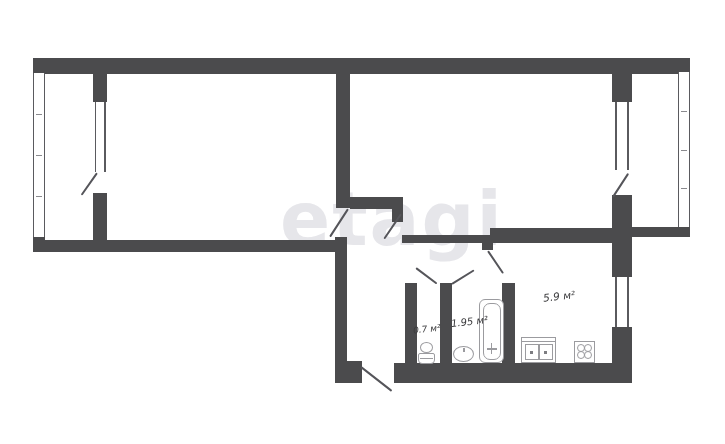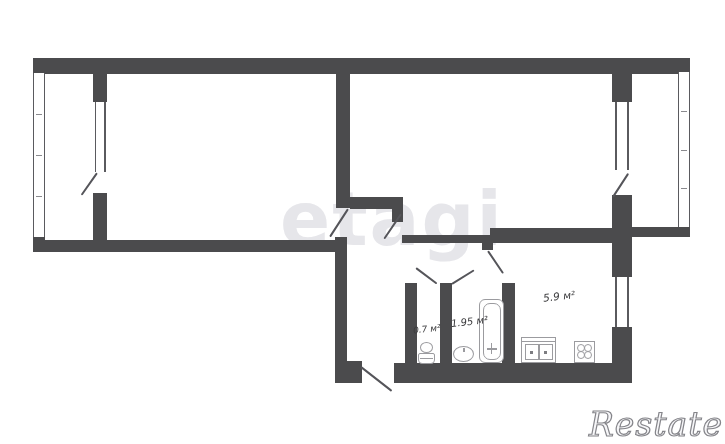--- a/index.html
+++ b/index.html
@@ -25,21 +25,20 @@
   .fx{position:absolute;border:1.5px solid #9b9b9f;box-sizing:border-box;background:#fff;}
   .round{border-radius:50%;}
   .lbl{position:absolute;color:#3b3b3d;font-style:italic;white-space:nowrap;z-index:3;}
 </style>
 </head>
 <body>
 
 <div class="stage">
 
   <div class="wm-center">etagi</div>
-  <div class="wm-corner">Restate</div>
 
   <div class="plan">
 
     <div class="wall" style="left:33px;top:58px;width:657px;height:16px;"></div>
     <div class="wall" style="left:33px;top:237px;width:12px;height:15px;"></div>
     <div class="wall" style="left:93px;top:74px;width:14px;height:29px;"></div>
     <div class="wall" style="left:93px;top:193px;width:14px;height:48px;"></div>
     <div class="wall" style="left:33px;top:240px;width:314px;height:12px;"></div>
     <div class="wall" style="left:336px;top:74px;width:14px;height:134px;"></div>
     <div class="wall" style="left:350px;top:197px;width:53px;height:12px;"></div>

